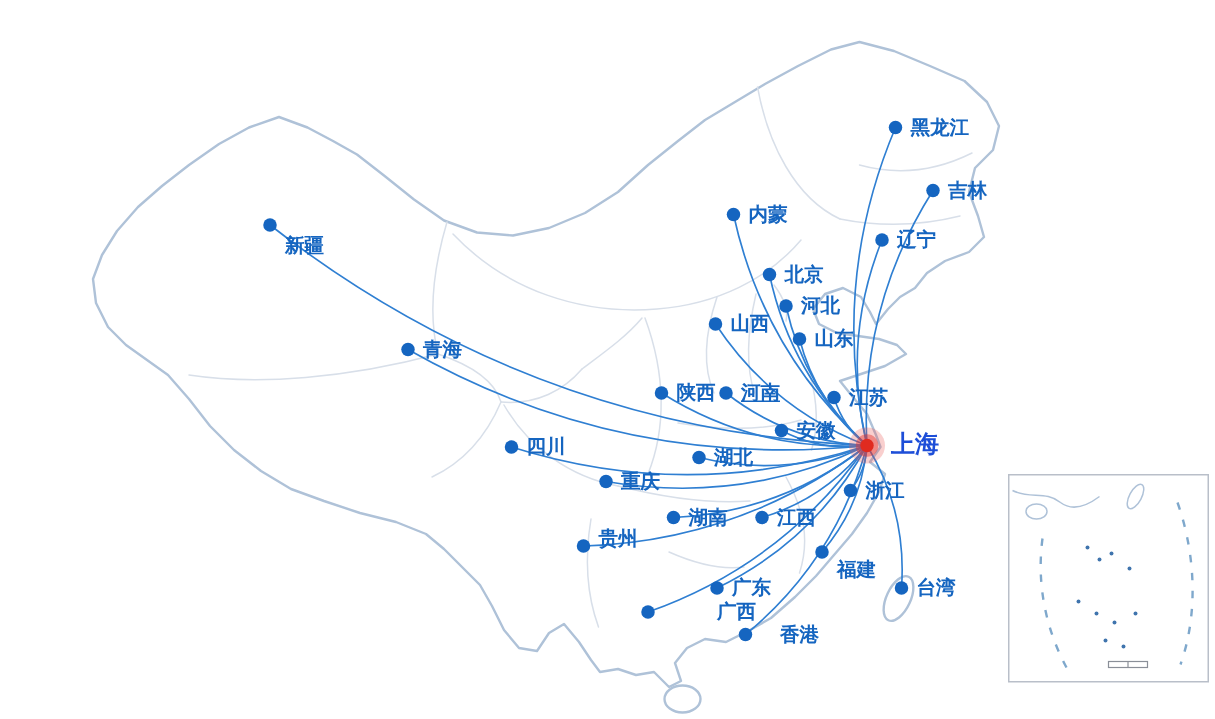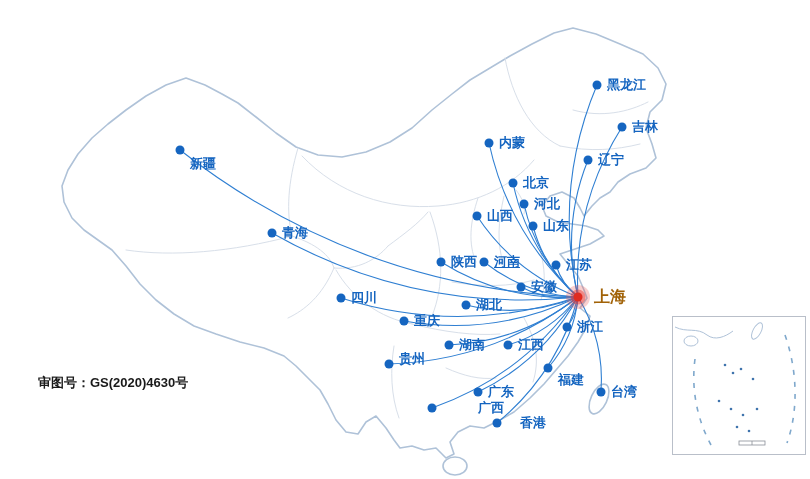--- a/index.html
+++ b/index.html
@@ -19,21 +19,21 @@
   }
   #hub{position:absolute;left:0;top:0;}
   #hub .halo,#hub .mid,#hub .core{
     position:absolute;border-radius:50%;transform:translate(-50%,-50%);left:0;top:0;
   }
   #hub .halo{width:24px;height:24px;background:rgba(233,84,79,0.28);}
   #hub .mid {width:15px;height:15px;background:rgba(226,49,44,0.45);}
   #hub .core{width:9px;height:9px;background:var(--hub,#e02b20);}
   #hub-label{
     position:absolute;left:16px;top:0;transform:translate(0,-50%);
-    font-size:16px;font-weight:800;color:#a16207;white-space:nowrap;
+    font-size:16px;font-weight:800;color:#1d4ed8;white-space:nowrap;
   }
   #caption{
     position:absolute;left:38px;top:374px;
     font-size:13px;font-weight:700;color:#1a1a1a;white-space:nowrap;
   }
   #inset{
     position:absolute;left:672px;top:316px;width:134px;height:139px;
     background:#ffffff;border:1px solid #b9bfc9;box-sizing:border-box;
   }
 </style>
@@ -159,21 +159,20 @@
       <span class="city-label" style="left: 490px; top: 423px; margin-left: 30px;">香港</span>
     </div>
 
   <div id="hub" style="left: 578px; top: 297px;">
     <span class="halo"></span>
     <span class="mid"></span>
     <span class="core"></span>
     <span id="hub-label">上海</span>
   </div>
 
-  <div id="caption">审图号：GS(2020)4630号</div>
 
   <div id="inset">
     <svg width="132" height="137" viewBox="0 0 132 137">
       <path d="M2,10 C14,16 24,10 34,18 C42,24 52,20 60,14" fill="none" stroke="#afc2d8" stroke-width="1"></path>
       <ellipse cx="18" cy="24" rx="7" ry="5" fill="#ffffff" stroke="#afc2d8"></ellipse>
       <ellipse cx="84" cy="14" rx="4" ry="9" transform="rotate(28 84 14)" fill="#ffffff" stroke="#afc2d8"></ellipse>
       <path d="M112,18 C124,52 126,92 114,126" fill="none" stroke="#7fa8cc" stroke-width="1.6" stroke-dasharray="5 7"></path>
       <path d="M22,42 C18,72 24,102 38,128" fill="none" stroke="#7fa8cc" stroke-width="1.6" stroke-dasharray="5 7"></path>
       <g fill="#3f74ad">
         <circle cx="52" cy="48" r="1.3"></circle>

